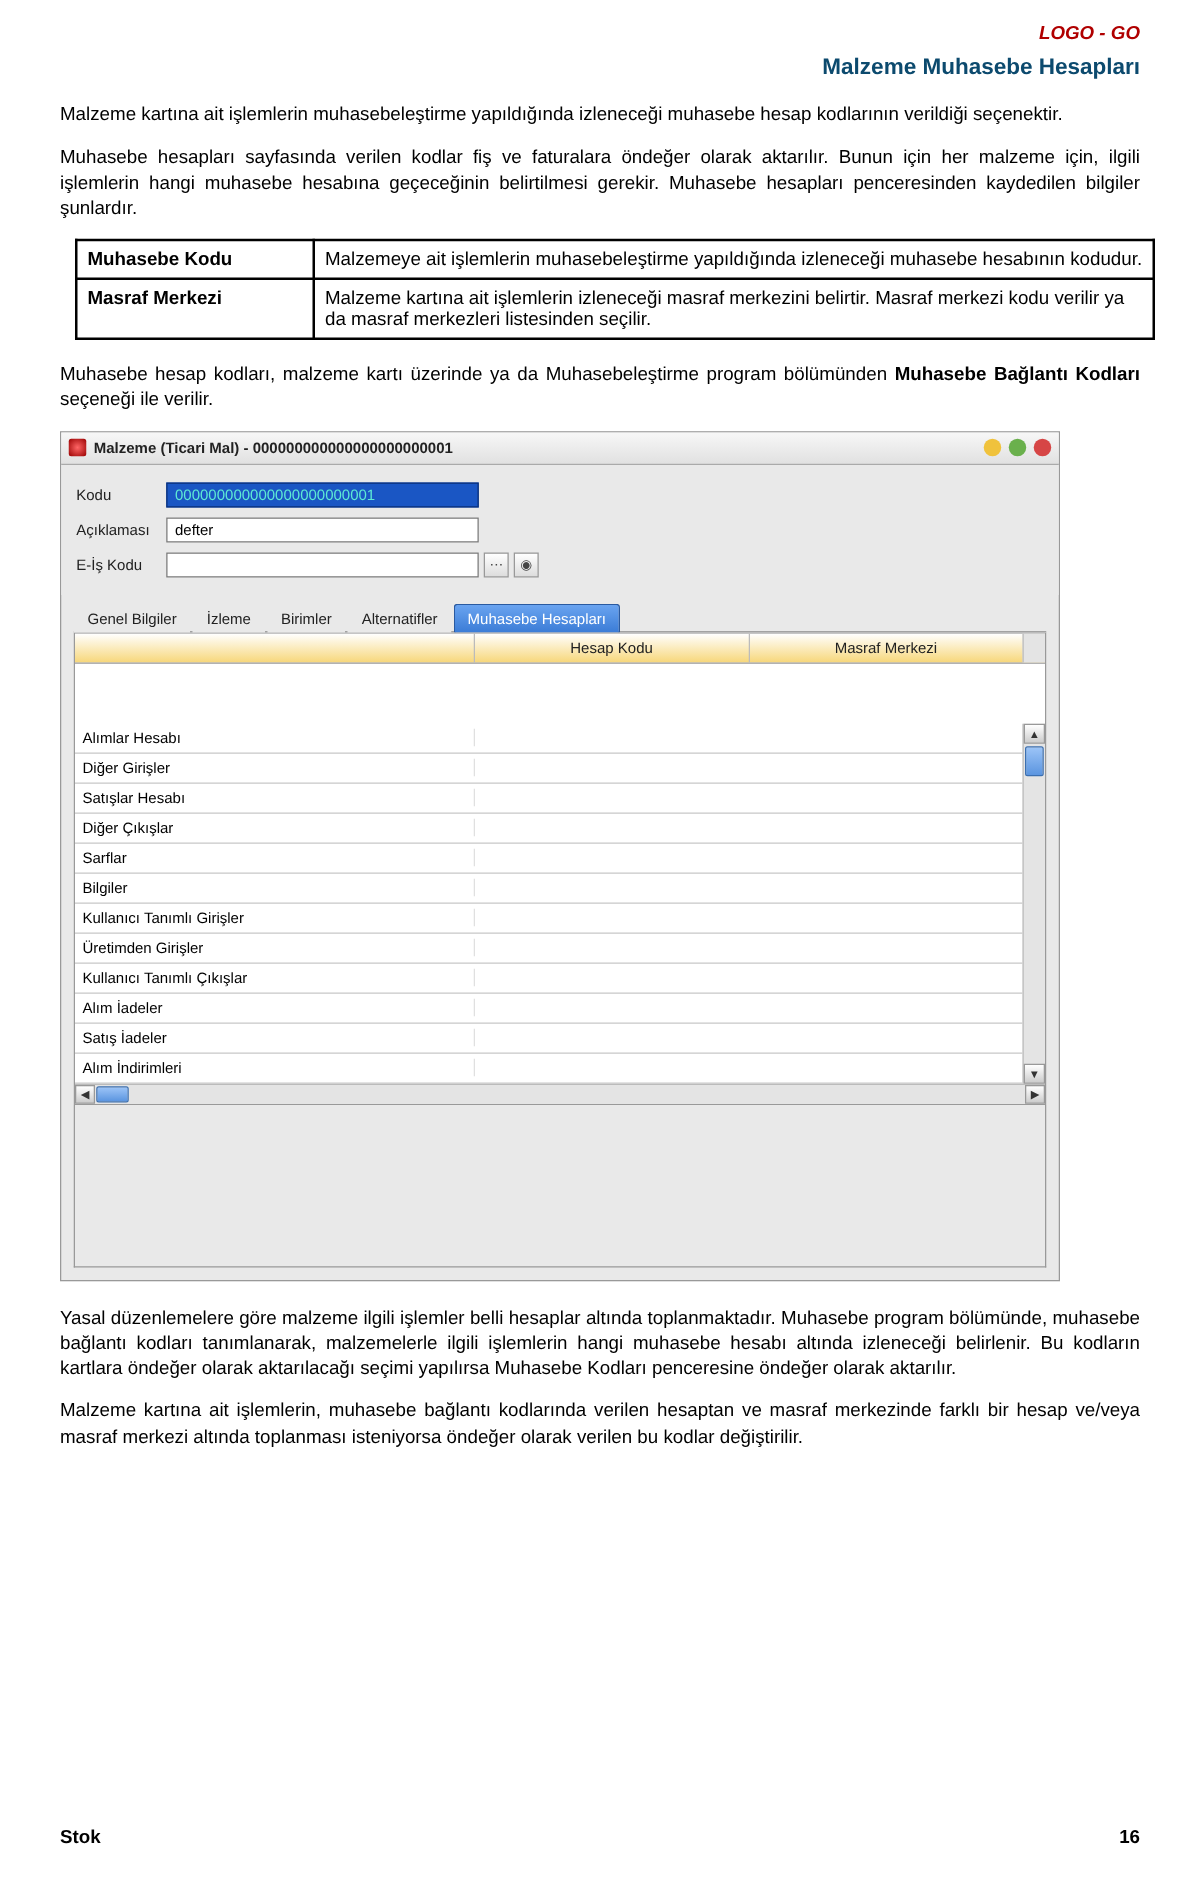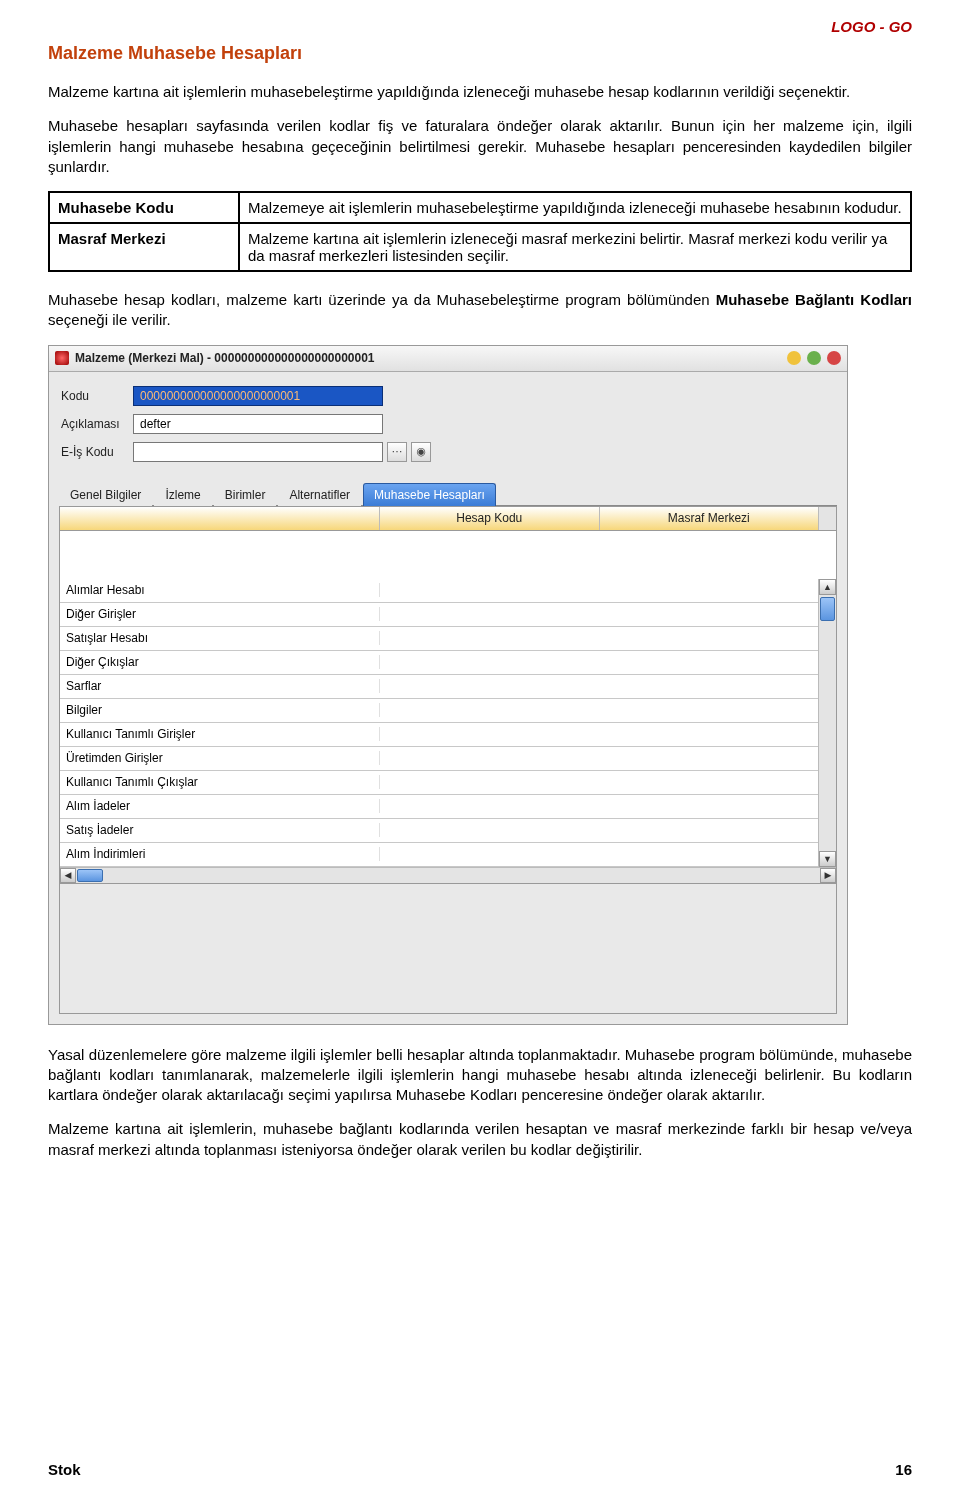--- a/index.html
+++ b/index.html
@@ -14,35 +14,36 @@
     position: relative;
   }
   .header-right {
     text-align: right;
     font-weight: bold;
     font-style: italic;
     color: #b00000;
     font-size: 15px;
   }
   h2.title {
-    color: #c2410c;
+    color: #0c4a6e;
     font-weight: bold;
     font-size: 18px;
     margin: 8px 0 18px 0;
+    text-align: right;
   }
   p.para {
     text-align: justify;
     line-height: 1.35;
     margin-bottom: 14px;
     font-size: 15px;
   }
   table.defs {
     border-collapse: collapse;
     width: 100%;
-    margin: 6px 0 18px 0;
+    margin: 6px 0 18px 12px;
   }
   table.defs td {
     border: 2px solid #000;
     padding: 6px 8px;
     vertical-align: top;
     font-size: 15px;
   }
   table.defs td.k { width: 190px; font-weight: bold; }
   .bold { font-weight: bold; }
 
@@ -74,21 +75,21 @@
   .win-btn.max { background:#6ab04c; }
   .win-btn.cls { background:#d64545; }
 
   .form-area { padding: 14px 12px 6px 12px; background:#e9e9e9; }
   .form-row { display:flex; align-items:center; margin-bottom:8px; }
   .form-row label { width:72px; color:#222; font-size:12px; }
   .form-row .input {
     background:#fff; border:1px solid #777; height:20px;
     padding:0 6px; font-size:12px; display:flex; align-items:center;
   }
-  .form-row .input.sel { background:#1a56c4; color:#fdba74; border-color:#0a2f77; width:250px; }
+  .form-row .input.sel { background:#1a56c4; color:#5eead4; border-color:#0a2f77; width:250px; }
   .form-row .input.norm { width:250px;text-align:center; }
   .form-row .input.eis { width:250px; position:relative; }
   .mini-btn {
     width:20px; height:20px; border:1px solid #999; margin-left:4px;
     background:linear-gradient(#fff,#ddd); display:flex; align-items:center;
     justify-content:center; font-size:11px; color:#444;
   }
 
   .tabs { margin: 6px 10px 0 10px; display:flex; border-bottom:1px solid #8a8a8a; }
   .tab {
@@ -177,21 +178,21 @@
 </tbody>
   </table>
 
 <p class="para">
   <span>Muhasebe hesap kodları, malzeme kartı üzerinde ya da Muhasebeleştirme program bölümünden </span><span class="bold">Muhasebe Bağlantı Kodları</span><span> seçeneği ile verilir.</span>
 </p>
 
 <div class="app-window">
   <div class="win-title">
     <div class="win-icon"></div>
-    <div class="win-title-text">Malzeme (Merkezi Mal) - 000000000000000000000001</div>
+    <div class="win-title-text">Malzeme (Ticari Mal) - 000000000000000000000001</div>
     <div class="win-btn min"></div>
     <div class="win-btn max"></div>
     <div class="win-btn cls"></div>
   </div>
 
   <div class="form-area">
     <div class="form-row">
       <label>Kodu</label>
       <div class="input sel">000000000000000000000001</div>
     </div>

